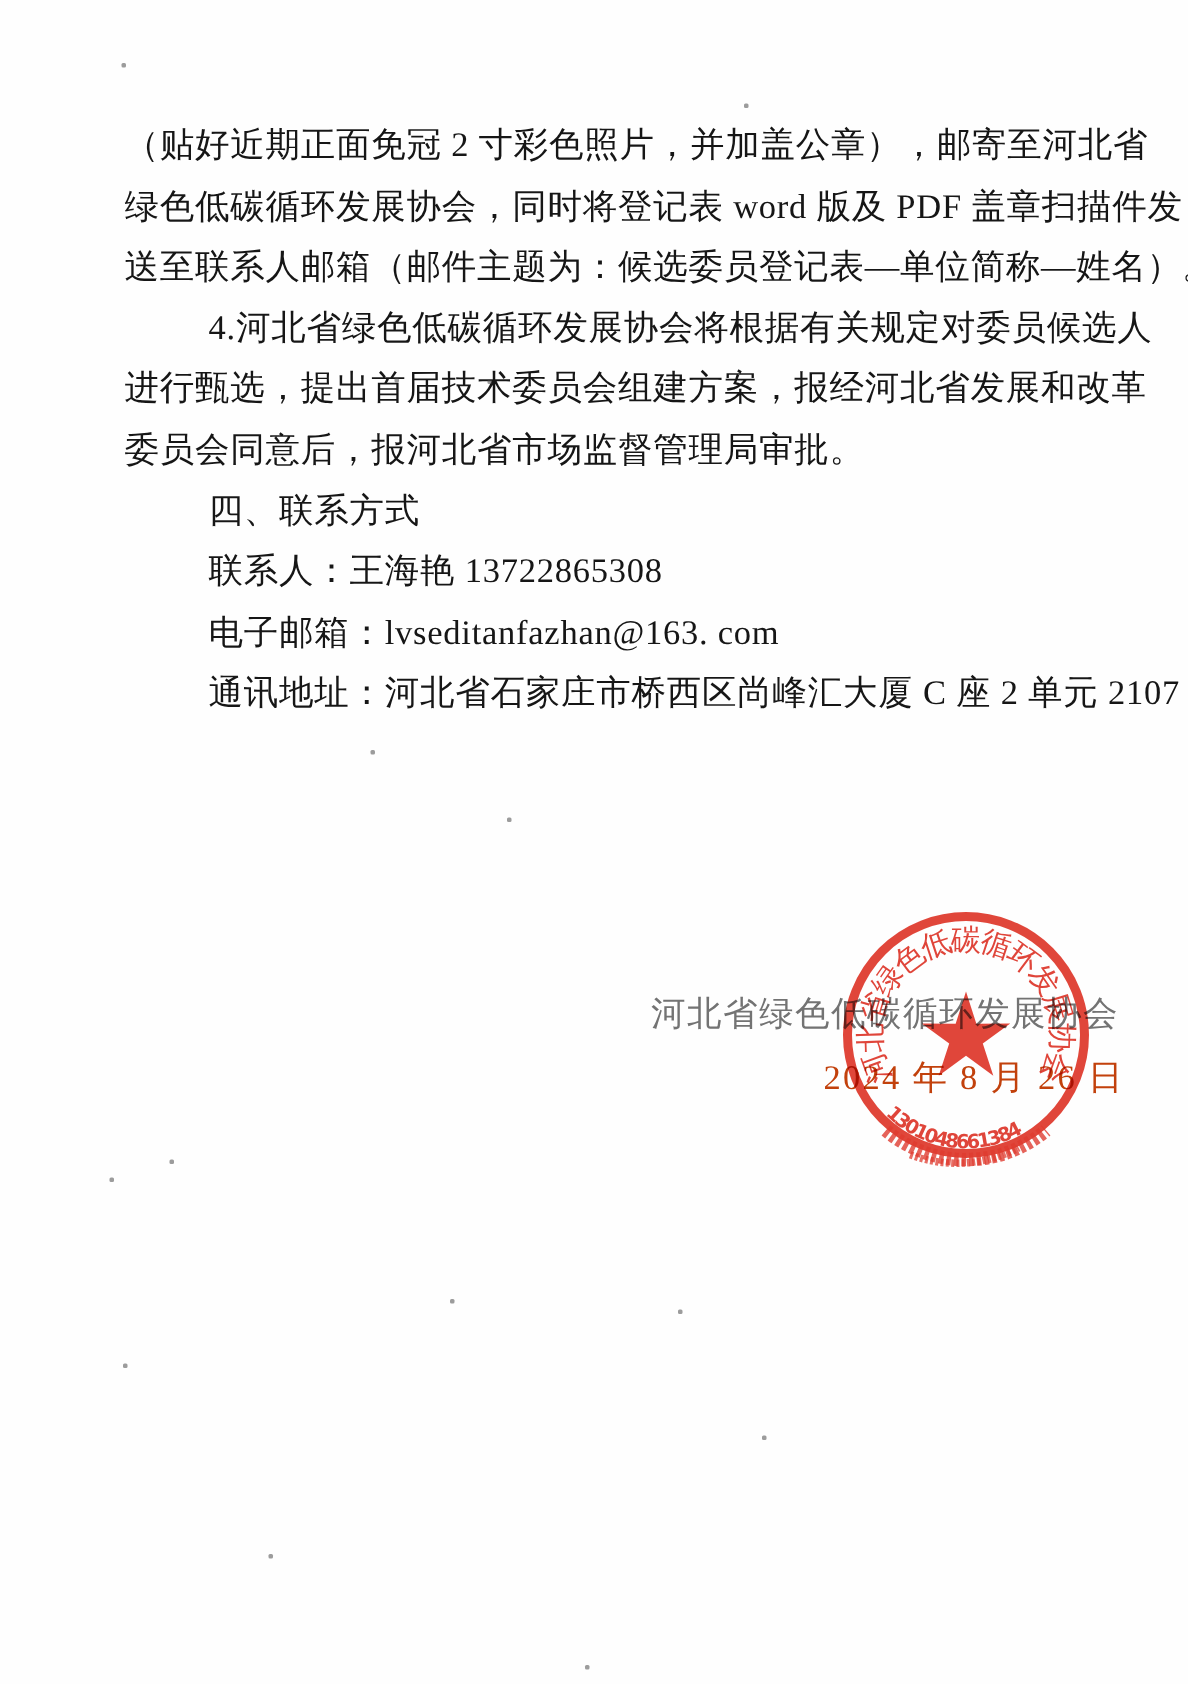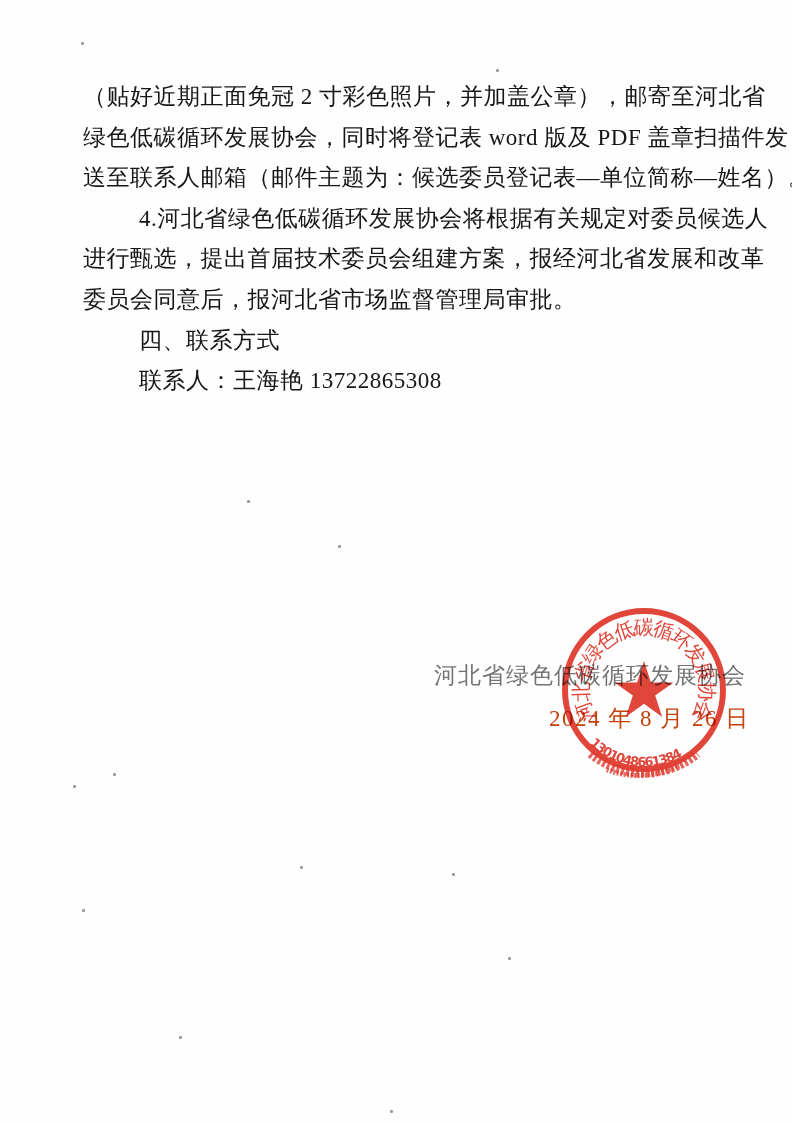--- a/index.html
+++ b/index.html
@@ -71,20 +71,22 @@
 
   <div class="body-text" id="body-lines">
       <div class="line">（贴好近期正面免冠 2 寸彩色照片，并加盖公章），邮寄至河北省</div>
       <div class="line">绿色低碳循环发展协会，同时将登记表 word 版及 PDF 盖章扫描件发</div>
       <div class="line">送至联系人邮箱（邮件主题为：候选委员登记表—单位简称—姓名）。</div>
       <div class="line indent">4.河北省绿色低碳循环发展协会将根据有关规定对委员候选人</div>
       <div class="line">进行甄选，提出首届技术委员会组建方案，报经河北省发展和改革</div>
       <div class="line">委员会同意后，报河北省市场监督管理局审批。</div>
       <div class="line indent">四、联系方式</div>
       <div class="line indent">联系人：王海艳 13722865308</div>
+      <div class="line indent">电子邮箱：lvseditanfazhan@163. com</div>
+      <div class="line indent">通讯地址：河北省石家庄市桥西区尚峰汇大厦 C 座 2 单元 2107</div>
     </div>
 
   <div class="sig-org">河北省绿色低碳循环发展协会</div>
 
   <div class="sig-date">2024 年 8 月 26 日</div>
 
   <svg class="seal-svg" viewBox="0 0 792 1123" xmlns="http://www.w3.org/2000/svg">
     <g id="seal-group" fill="none" stroke="none">
 
       <circle cx="644" cy="690" r="79" stroke="#dd2b1e" stroke-width="6" fill="none" opacity="0.95"></circle>

